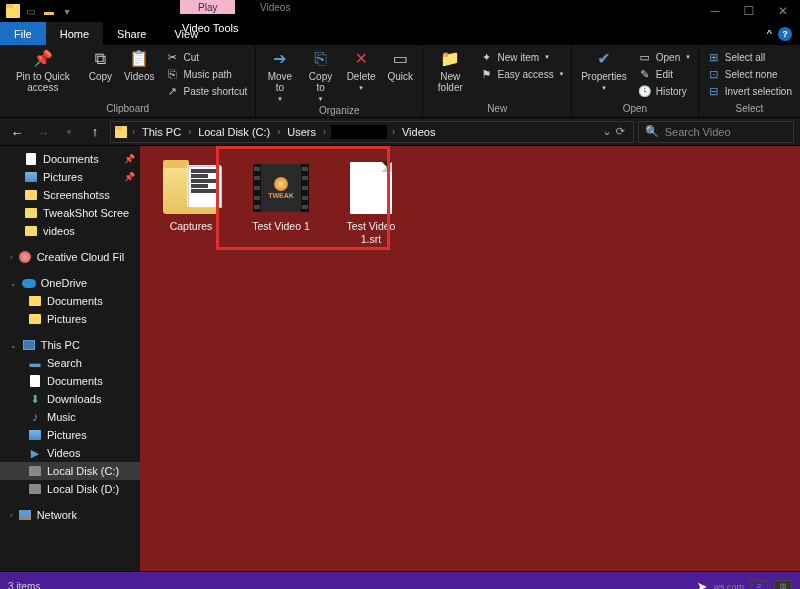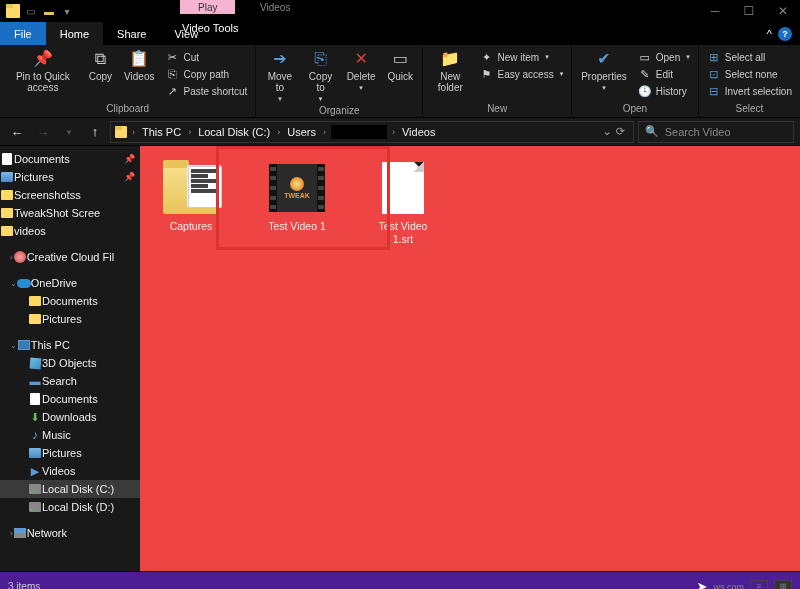--- a/index.html
+++ b/index.html
@@ -33,26 +33,26 @@
 .nav-btn { width: 22px; height: 22px; display: flex; align-items: center; justify-content: center; color: #fff; font-size: 13px; }
 .nav-btn.dim { color: #555; }
 .addr-path { flex: 1; height: 22px; border: 1px solid #333; background: #191919; display: flex; align-items: center; padding: 0 4px; gap: 2px; font-size: 11px; }
 .crumb { color: #eee; padding: 0 2px; }
 .chev { color: #999; font-size: 9px; padding: 0 3px; }
 .redact { background: #000; width: 56px; height: 14px; }
 .addr-tools { display: flex; gap: 4px; padding: 0 4px; color: #aaa; }
 .searchbox { width: 156px; height: 22px; border: 1px solid #333; background: #191919; display: flex; align-items: center; padding: 0 6px; gap: 6px; color: #888; font-size: 11px; }
 .main { display: flex; height: 425px; background: #191919; }
 .tree { width: 140px; background: #191919; overflow: hidden; padding: 4px 0; font-size: 11px; }
-.tree-item { display: flex; align-items: center; padding: 2px 4px 2px 0; color: #eee; white-space: nowrap; }
+.tree-item { display: flex; align-items: center; gap: 5px; padding: 2px 4px 2px 24px; color: #eee; white-space: nowrap; }
 .tree-item.nested { padding-left: 28px; }
 .tree-item.sel { background: #3a3a3a; }
 .tree-item .pin { margin-left: auto; color: #777; font-size: 9px; }
 .ti-ico { width: 14px; height: 14px; display: flex; align-items: center; justify-content: center; font-size: 11px; }
-.content { flex: 1; background: #ef4444; padding: 12px; display: flex; align-items: flex-start; gap: 28px; position: relative; }
+.content { flex: 1; background: #7f1d1d; padding: 12px; display: flex; align-items: flex-start; gap: 12px; position: relative; }
 .item { display: flex; flex-direction: column; align-items: center; width: 78px; gap: 6px; padding: 4px; }
 .item .thumb { width: 56px; height: 52px; position: relative; }
 .folder-thumb { width: 56px; height: 48px; background: linear-gradient(#f6df8f, #e8c35a); border-radius: 3px; position: absolute; bottom: 0; }
 .folder-thumb::before { content: ''; position: absolute; top: -6px; left: 0; width: 26px; height: 8px; background: #e8c35a; border-radius: 2px 2px 0 0; }
 .folder-preview { position: absolute; right: -3px; top: 4px; width: 34px; height: 42px; background: #fff; border: 1px solid #ccc; border-radius: 1px; box-shadow: -1px -1px 0 #eee; display: flex; flex-direction: column; padding: 2px; gap: 1px; }
 .fp-l { height: 4px; background: #444; }
 .fp-l.s { width: 60%; }
 .video-thumb { width: 60px; height: 48px; background: #2a2a2a; border-radius: 2px; display: flex; align-items: center; justify-content: center; position: relative; }
 .film-l, .film-r { position: absolute; top: 0; bottom: 0; width: 8px; background: #111; display: flex; flex-direction: column; justify-content: space-around; }
 .film-l { left: 0; } .film-r { right: 0; }
@@ -126,21 +126,21 @@
           <span class="ico">📋</span>
           <span>Videos</span>
         </div>
       <div class="small-stack">
         <div class="small-btn">
             <span class="ico">✂</span>
             <span>Cut</span>
           </div>
         <div class="small-btn">
             <span class="ico">⎘</span>
-            <span>Copy path</span>
+            <span>Music path</span>
           </div>
         <div class="small-btn">
             <span class="ico">↗</span>
             <span>Paste shortcut</span>
           </div>
       </div>
     </div>
     <div class="rgroup-label">Clipboard</div>
   </div>
 
@@ -330,26 +330,20 @@
       </div>
     <div style="height:8px"></div>
     <div class="tree-item" style="padding-left:10px">
         <span style="font-size:8px;color:#888">⌄</span>
         <span class="ti-ico">
           <span class="pc-mini"></span>
         </span>
         <span>This PC</span>
       </div>
     <div class="tree-item nested">
-        <span class="ti-ico">
-          <span class="cube-mini"></span>
-        </span>
-        <span>3D Objects</span>
-      </div>
-    <div class="tree-item nested">
         <span class="ti-ico" style="color:#5a9bd5">▬</span>
         <span>Search</span>
       </div>
     <div class="tree-item nested">
         <span class="ti-ico">
           <span class="doc-mini"></span>
         </span>
         <span>Documents</span>
       </div>
     <div class="tree-item nested">

